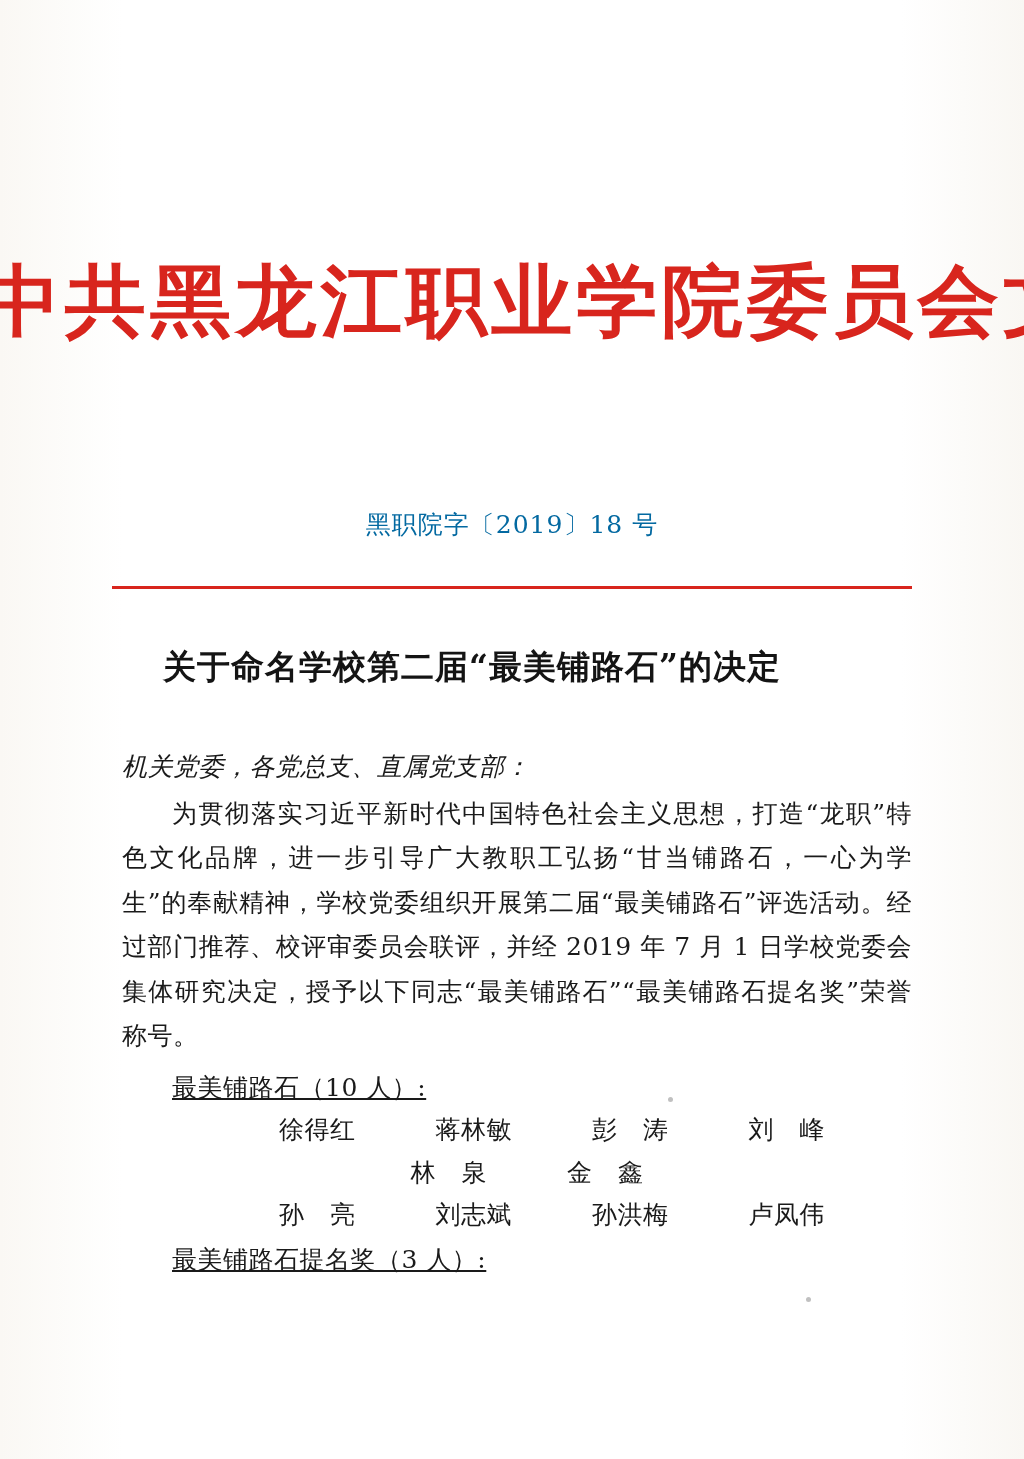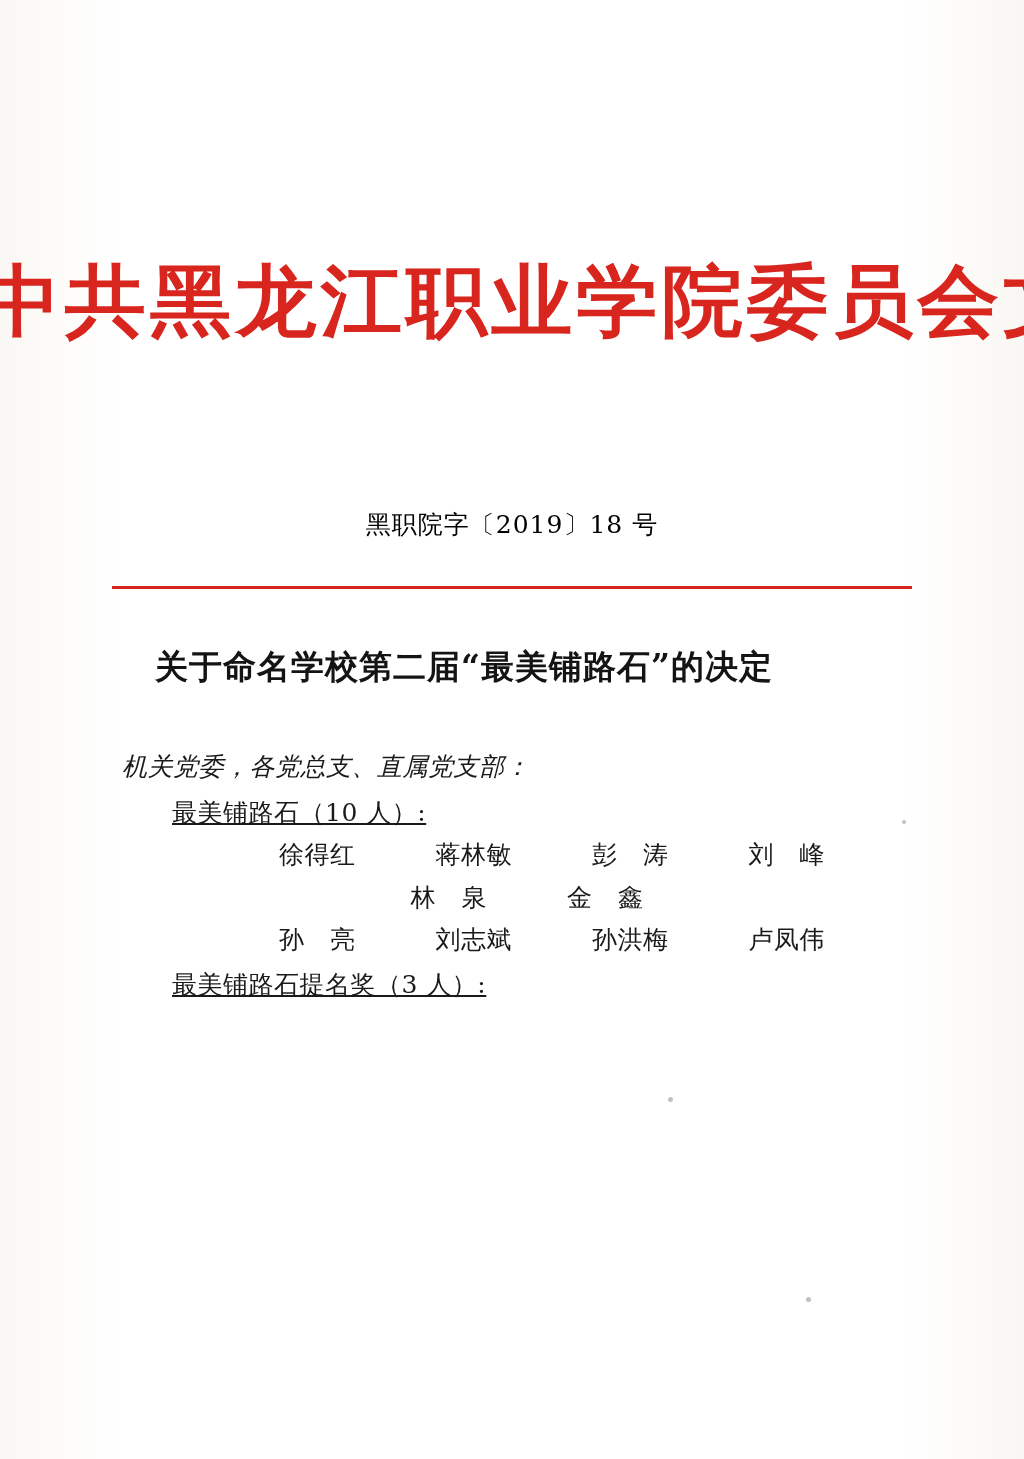--- a/index.html
+++ b/index.html
@@ -46,34 +46,34 @@
     transform: scaleX(1.04);
   }
   .doc-number {
     position: absolute;
     top: 508px;
     left: 0;
     width: 1024px;
     text-align: center;
     font-size: 25px;
     letter-spacing: 1px;
-    color: #000000;
+    color: #0369a1;
   }
   .red-rule {
     position: absolute;
     top: 586px;
     left: 112px;
     width: 800px;
     height: 3px;
     background: #d8251d;
   }
   .doc-title {
     position: absolute;
     top: 645px;
-    left: 0;
+    left: 8px;
     width: 860px;
     text-align: center;
     font-size: 33px;
     font-weight: 700;
     letter-spacing: 1px;
     color: #141414;
     padding-left: 34px;
   }
   .body-block {
     position: absolute;
@@ -138,20 +138,21 @@
 
   <div class="doc-number">黑职院字〔2019〕18 号</div>
 
   <div class="red-rule"></div>
 
   <div class="doc-title">关于命名学校第二届“最美铺路石”的决定</div>
 
   <div class="body-block">
     <div class="addressee">机关党委，各党总支、直属党支部：</div>
 
+    <p class="para">为贯彻落实习近平新时代中国特色社会主义思想，打造“龙职”特色文化品牌，进一步引导广大教职工弘扬“甘当铺路石，一心为学生”的奉献精神，学校党委组织开展第二届“最美铺路石”评选活动。经过部门推荐、校评审委员会联评，并经 2019 年 7 月 1 日学校党委会集体研究决定，授予以下同志“最美铺路石”“最美铺路石提名奖”荣誉称号。</p>
 
     <p class="section-label">最美铺路石（10 人）:</p>
 
     <p class="name-row">
       <span class="nm">徐得红</span><span class="nm">蒋林敏</span><span class="nm">彭　涛</span><span class="nm">刘　峰</span><span class="nm">林　泉</span><span class="nm">金　鑫</span>
     </p>
 
     <p class="name-row">
       <span class="nm">孙　亮</span><span class="nm">刘志斌</span><span class="nm">孙洪梅</span><span class="nm">卢凤伟</span>
     </p>

